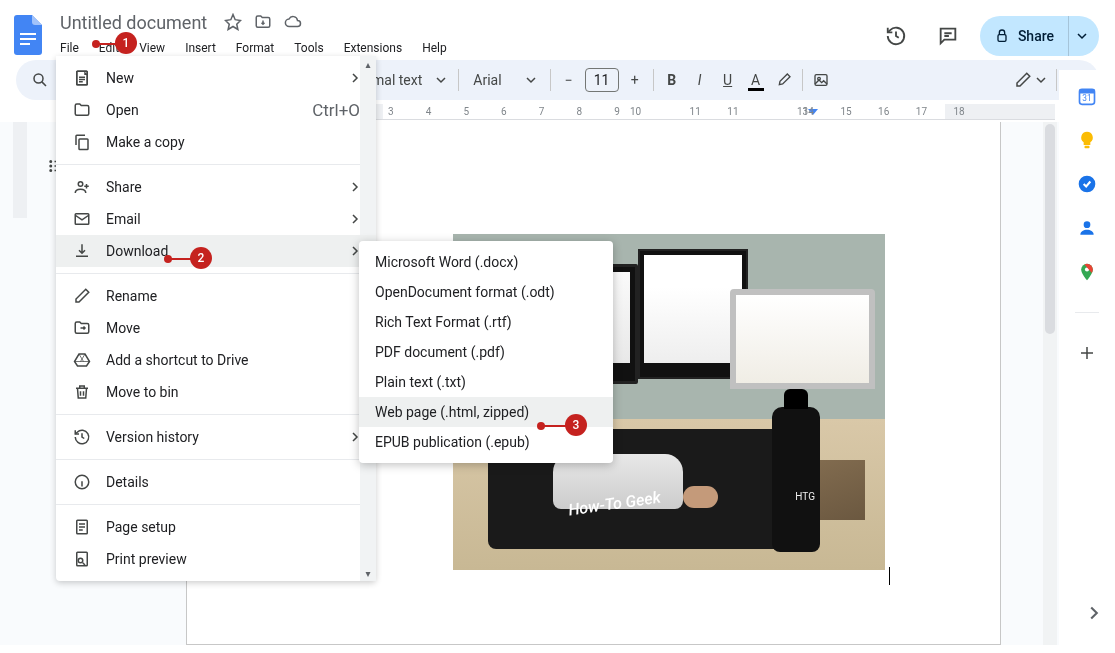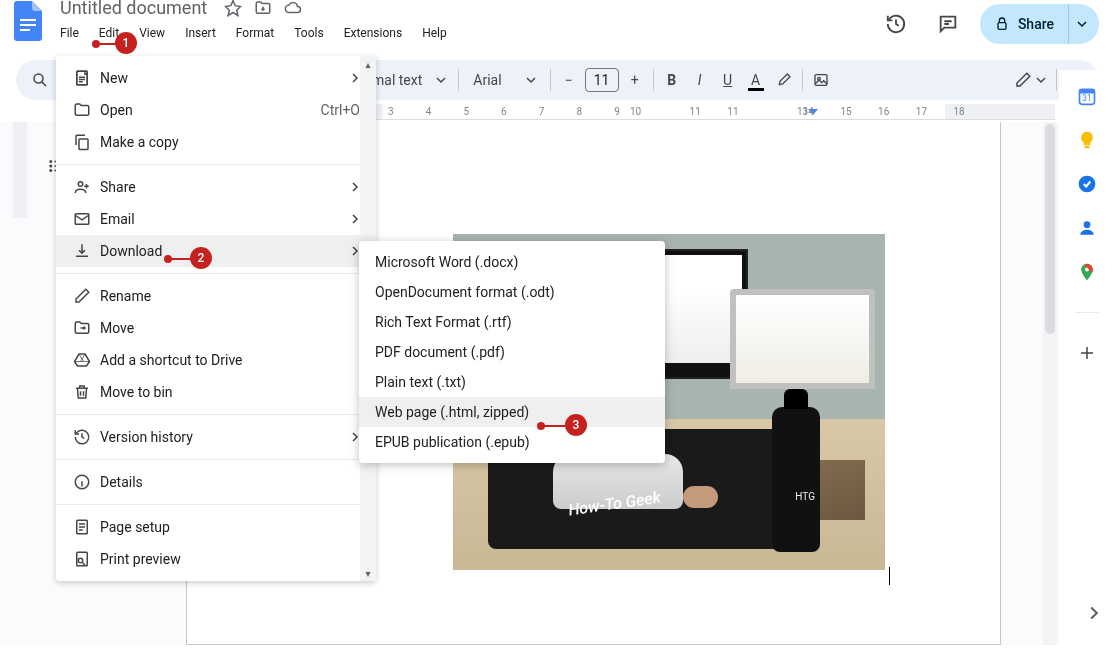--- a/index.html
+++ b/index.html
@@ -9,22 +9,22 @@
     color: #202124;
     background: #fff;
     width: 1115px;
     height: 653px;
     overflow: hidden;
     position: relative;
   }
   
   .header {
     display: flex;
-    align-items: flex-end;
-    padding: 8px 16px 16px 12px;
+    align-items: center;
+    padding: 8px 16px 0 12px;
     height: 60px;
   }
   .doc-icon {
     margin-top: 4px;
     margin-right: 10px;
   }
   .doc-title-area { flex: 1; }
   .title-row {
     display: flex;
     align-items: center;
@@ -215,33 +215,33 @@
   }
   
   .file-menu {
     position:absolute; left:56px; top:56px; width:320px; background:#fff;
     box-shadow:0 2px 6px rgba(0,0,0,0.2); border-radius:0 0 4px 4px;
     z-index:100; padding:6px 0;
   }
   .fm-scrolltrack{position:absolute;right:0;top:0;bottom:0;width:16px;background:#f1f3f4;}
   .fm-scrolltrack .arrow{position:absolute;left:0;right:0;height:16px;display:flex;align-items:center;justify-content:center;color:#5f6368;font-size:10px;}
   .fm-item {
-    display:flex; align-items:center; padding: 6px 16px; gap:8px;
+    display:flex; align-items:center; padding: 6px 16px; gap:14px;
     cursor:pointer; color:#202124; position:relative;
     min-height:32px;
   }
   .fm-item.highlighted{background:#eef0f0;}
   .fm-item .icon{width:20px;display:flex;align-items:center;justify-content:center;color:#444746;}
   .fm-item .label{flex:1;}
-  .fm-item .shortcut{color:#5f6368;font-size:14px;}
+  .fm-item .shortcut{color:#5f6368;font-size:17px;}
   .fm-item .chev{color:#444746;}
   .fm-sep{height:1px;background:#e8eaed;margin:6px 0;}
   
   .sub-menu {
-    position:absolute; left:359px; top:241px; width:306px; background:#fff;
+    position:absolute; left:359px; top:241px; width:254px; background:#fff;
     box-shadow:0 2px 10px rgba(0,0,0,0.25); border-radius:4px;
     z-index:101; padding:6px 0;
   }
   .sm-item {
     padding:7px 16px; cursor:pointer; display:flex; align-items:center;
   }
   .sm-item.highlighted{background:#eef0f0;}
   
   .anno {
     position:absolute; z-index:200;

